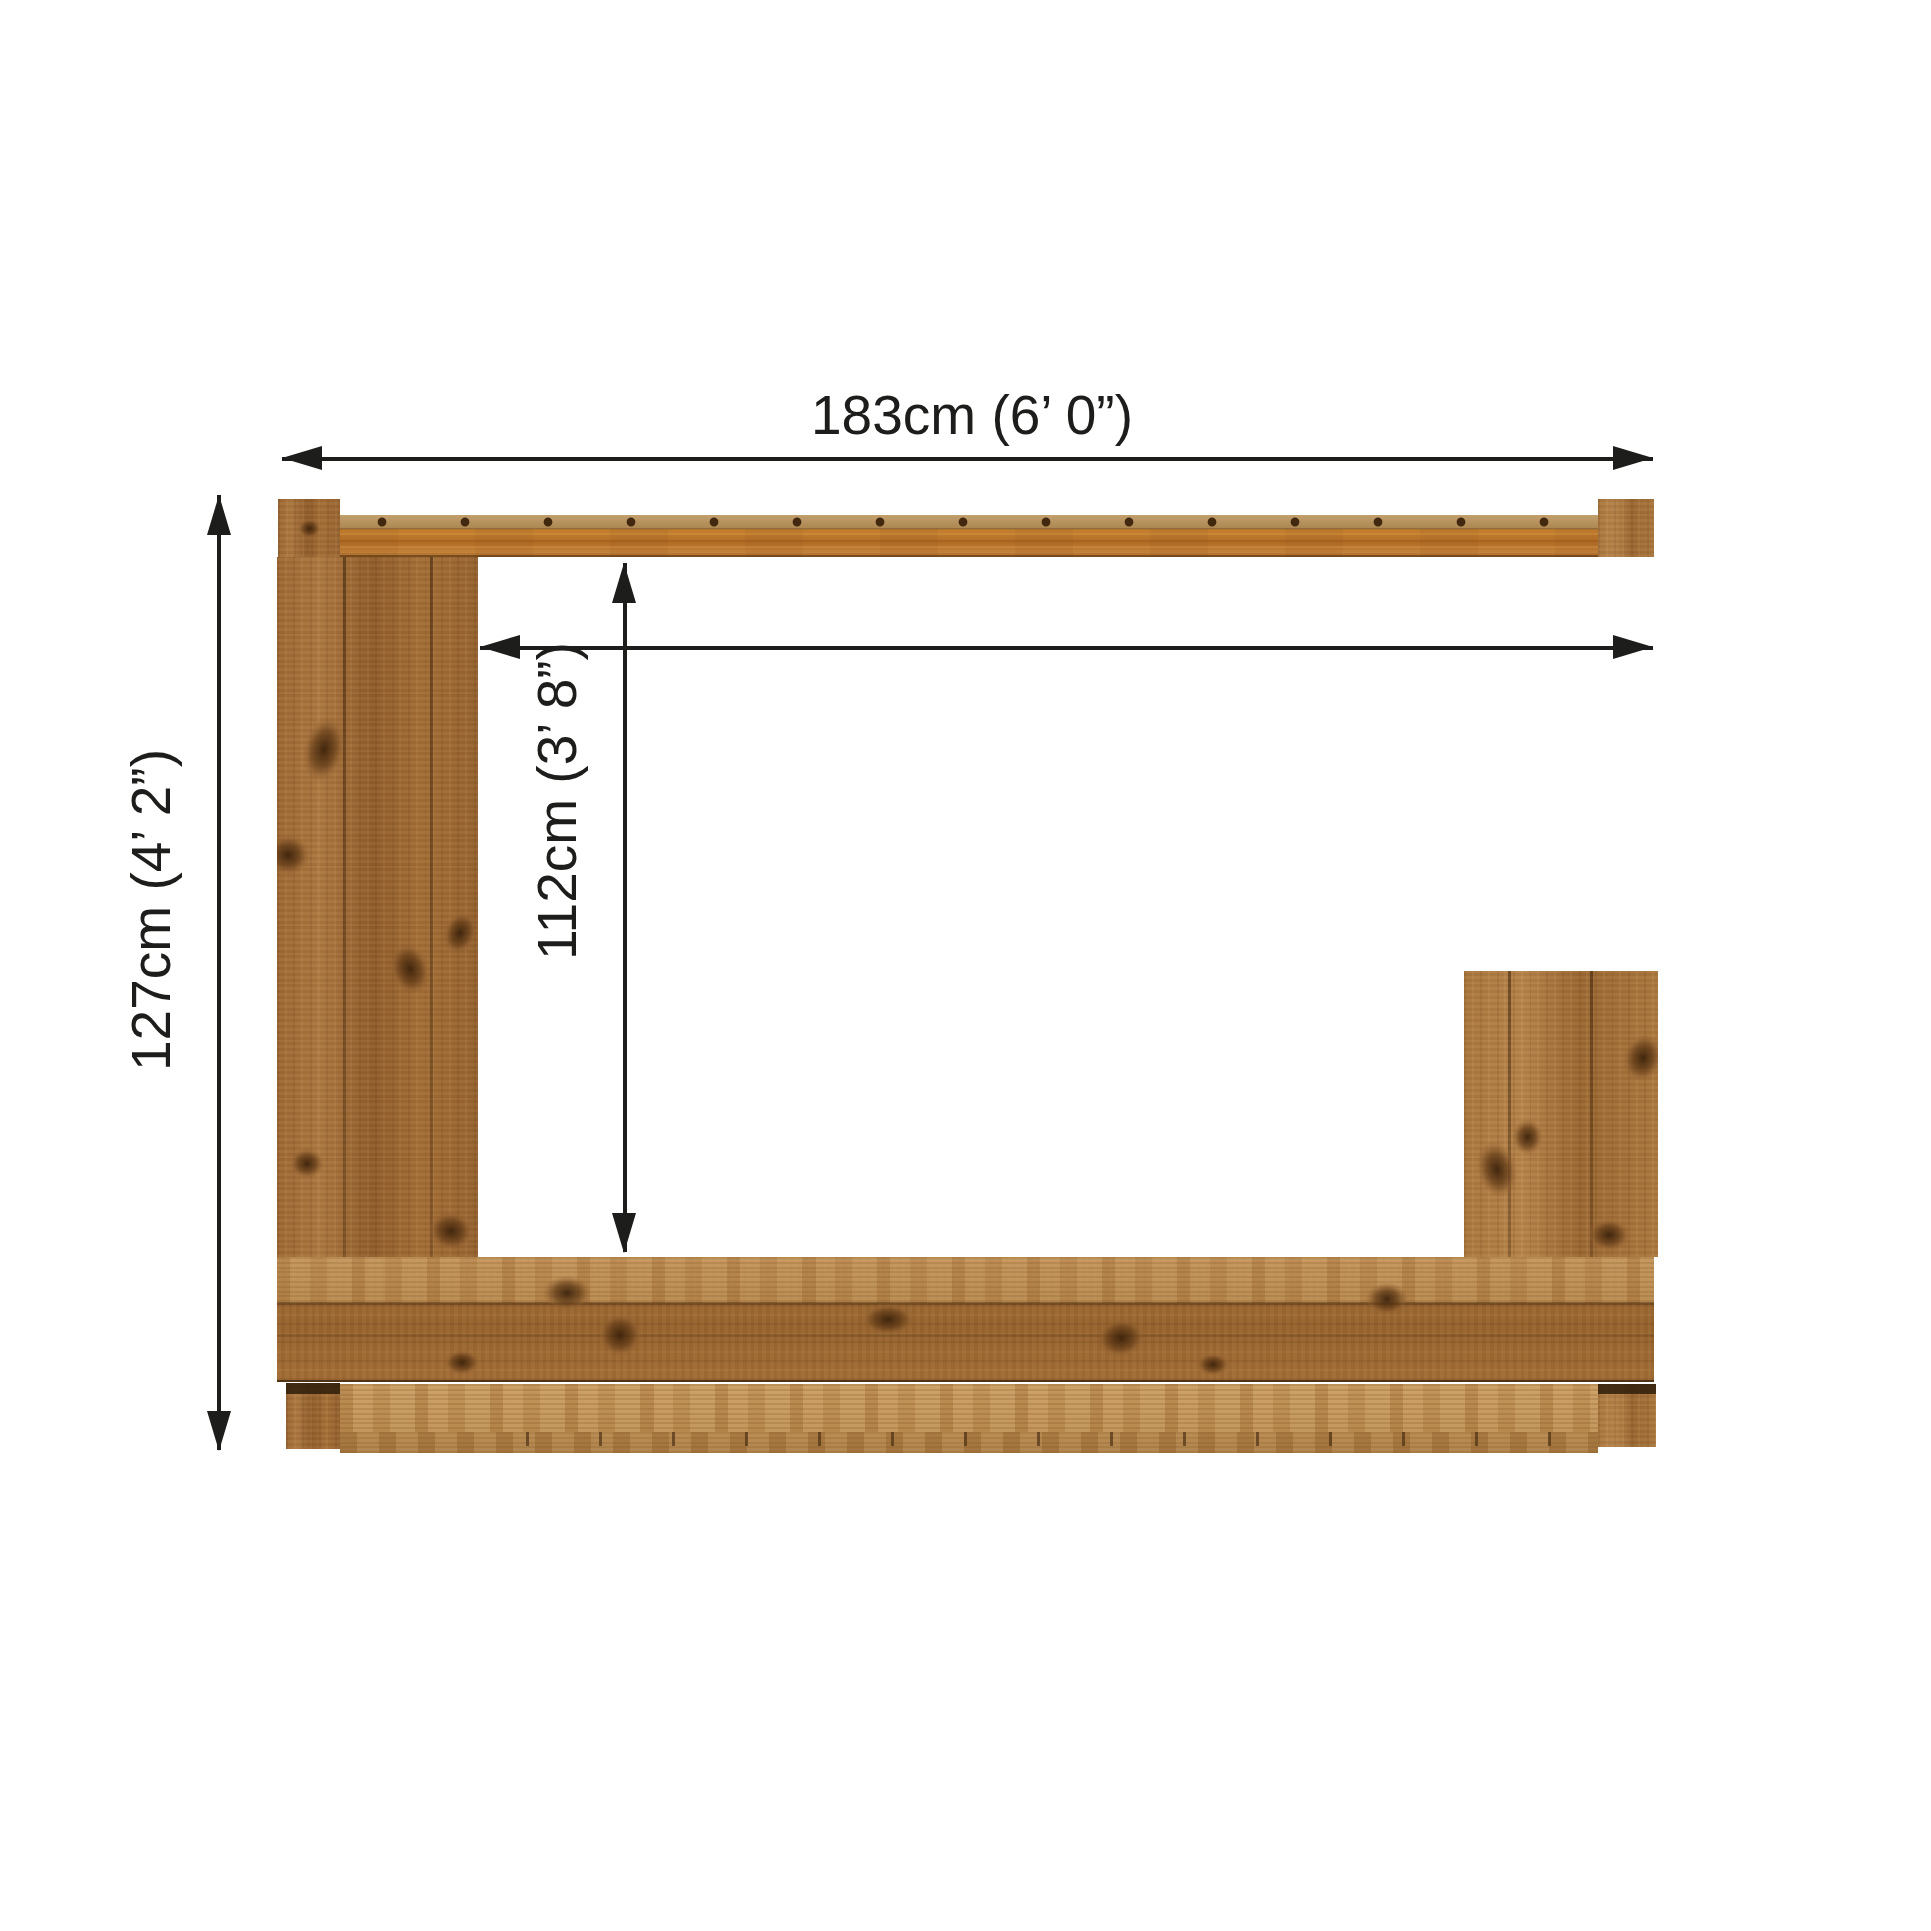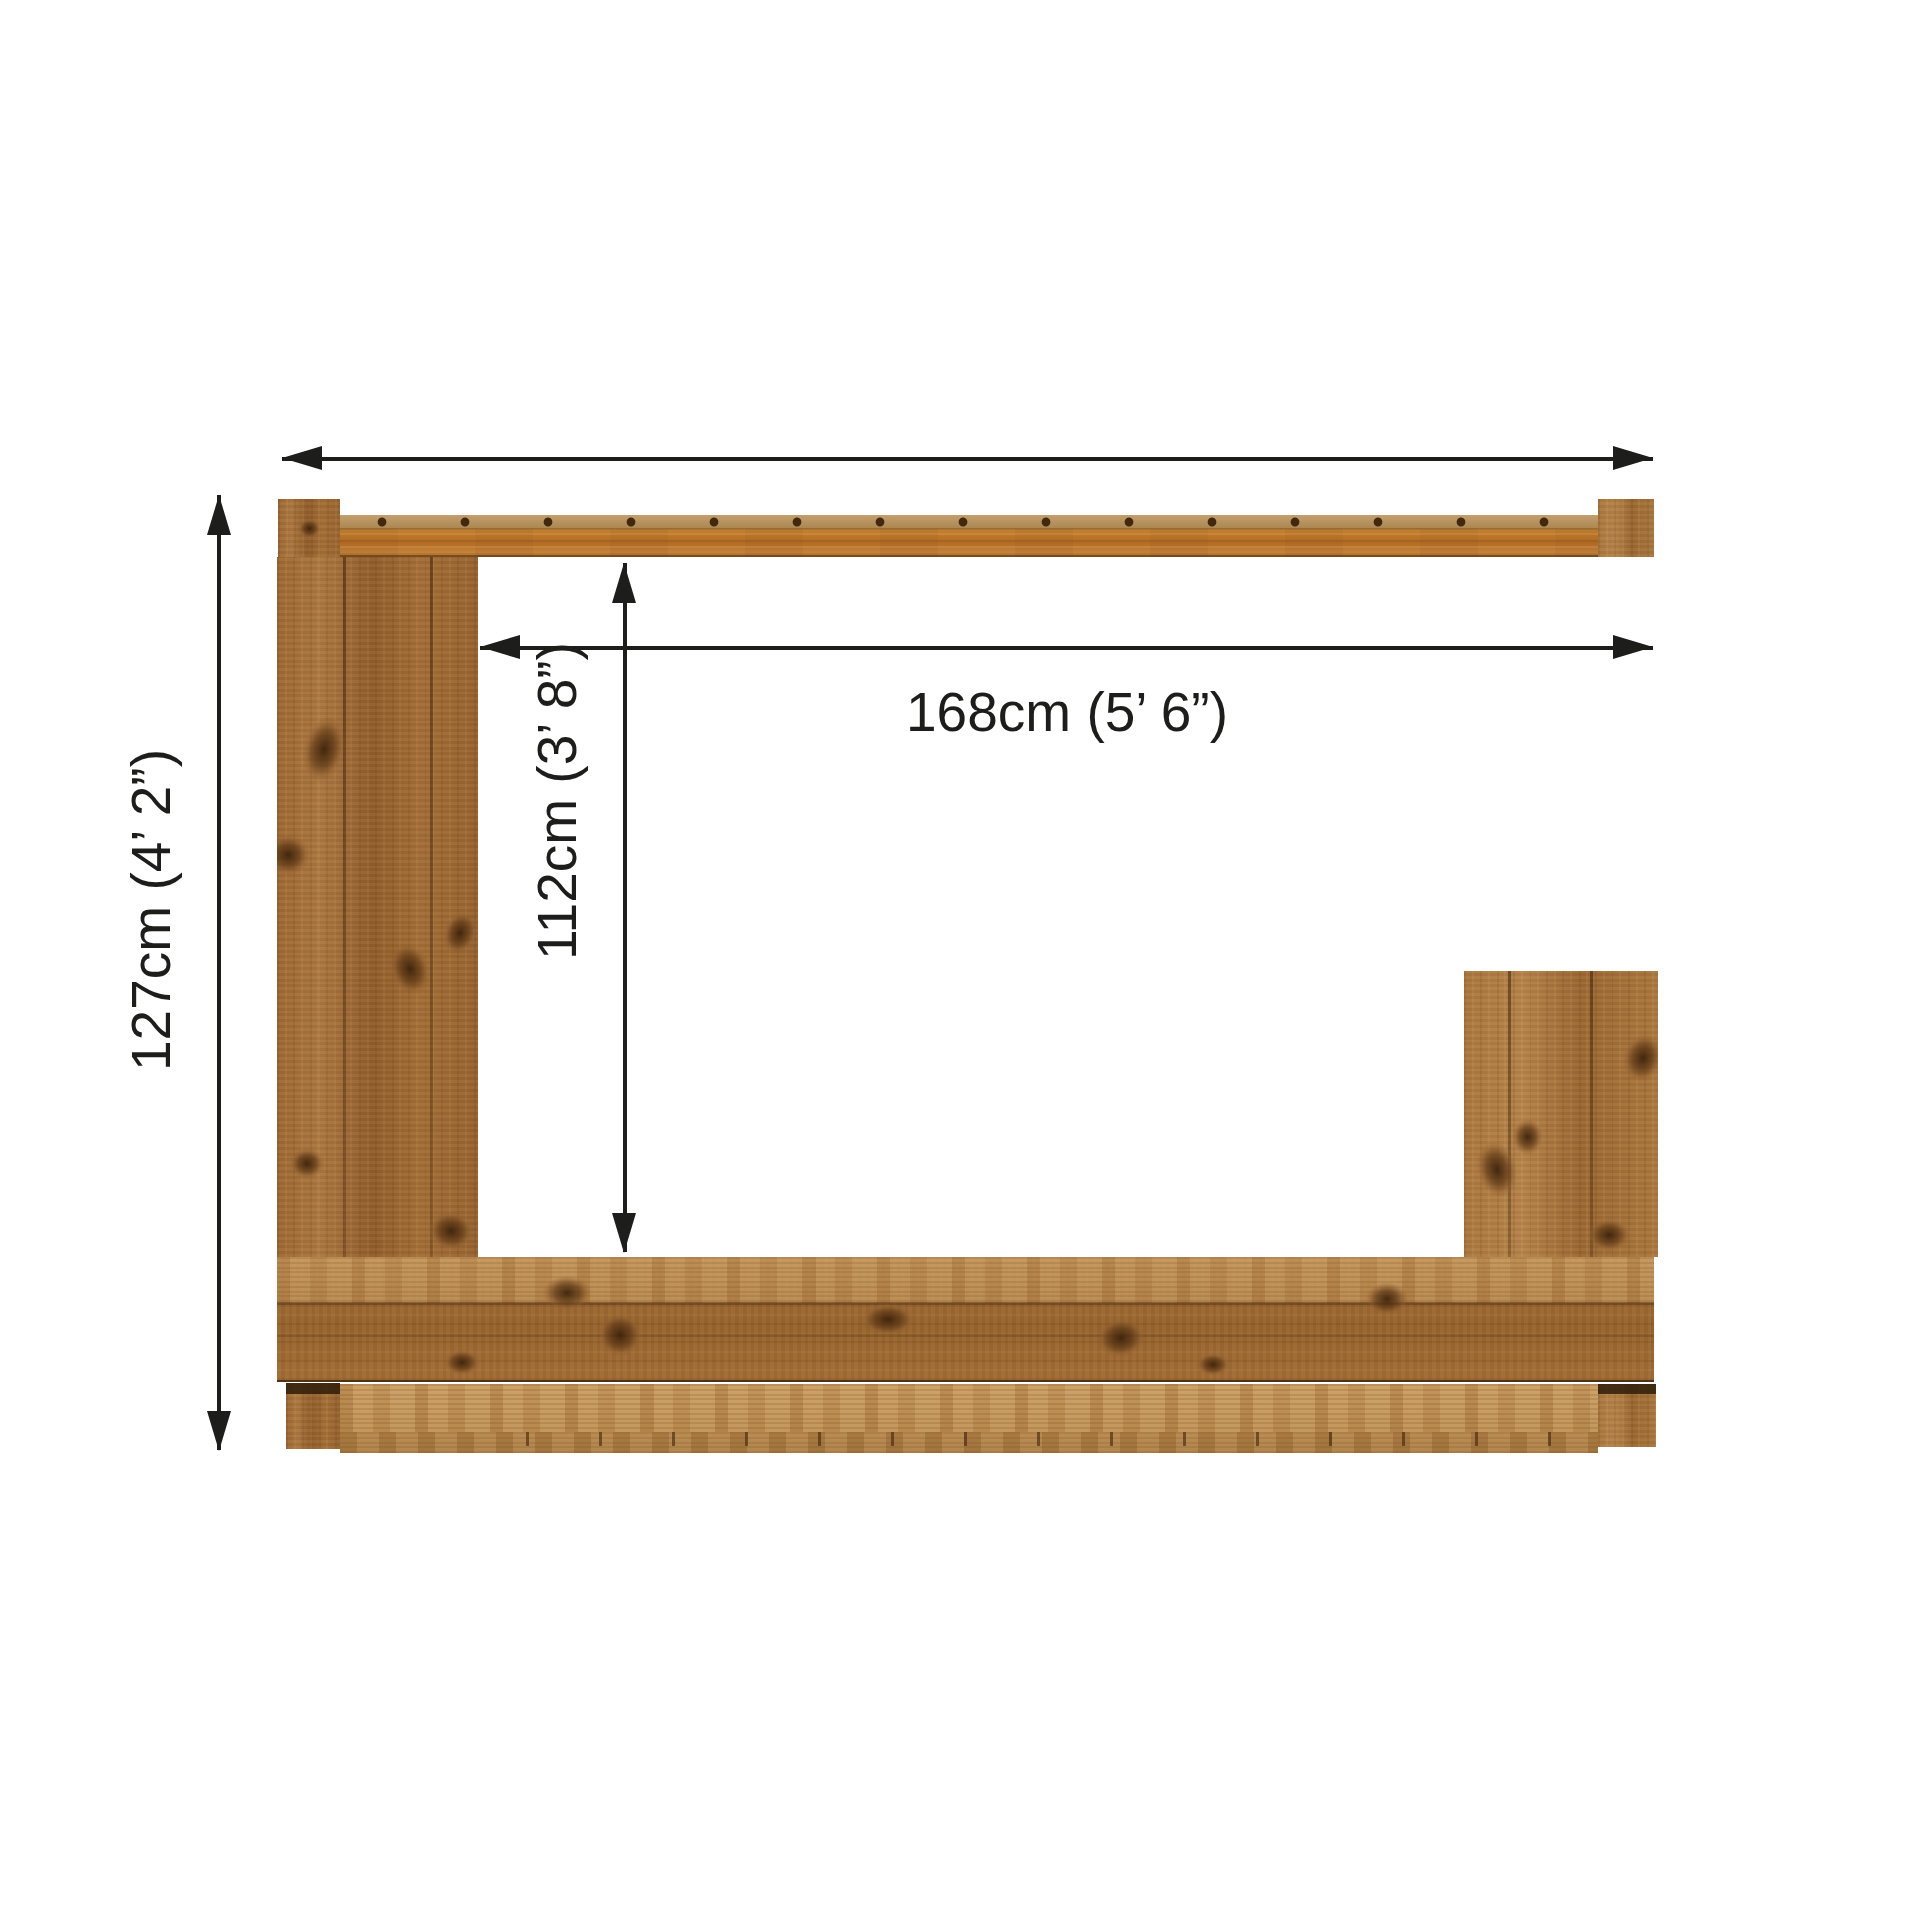--- a/index.html
+++ b/index.html
@@ -76,25 +76,25 @@
   .clip{overflow:hidden;}
 </style>
 </head>
 <body>
 
 <div id="stage">
 
   <div class="dline" style="left:282px;top:457px;width:1371px;height:3.9px;"></div>
   <div class="ah ah-left" style="left:282px;top:446px;"></div>
   <div class="ah ah-right" style="left:1613px;top:446px;"></div>
+  <div class="dlabel" style="left:972px;top:415px;">183cm (6’ 0”)</div>
 
   <div class="dline" style="left:480px;top:646px;width:1173px;height:3.9px;"></div>
   <div class="ah ah-left" style="left:480px;top:635px;"></div>
   <div class="ah ah-right" style="left:1613px;top:635px;"></div>
-  <div class="dlabel" style="left:1067px;top:712px;">168cm (5’ 6”)</div>
 
   <div class="dline" style="left:217px;top:495px;width:3.9px;height:955px;"></div>
   <div class="ah ah-up" style="left:207px;top:495px;"></div>
   <div class="ah ah-down" style="left:207px;top:1411px;"></div>
   <div class="dlabel vert" style="left:151px;top:910px;">127cm (4’ 2”)</div>
 
   <div class="dline" style="left:623px;top:563px;width:3.9px;height:689px;"></div>
   <div class="ah ah-up" style="left:612px;top:563px;"></div>
   <div class="ah ah-down" style="left:612px;top:1213px;"></div>
   <div class="dlabel vert" style="left:557px;top:801px;">112cm (3’ 8”)</div>

